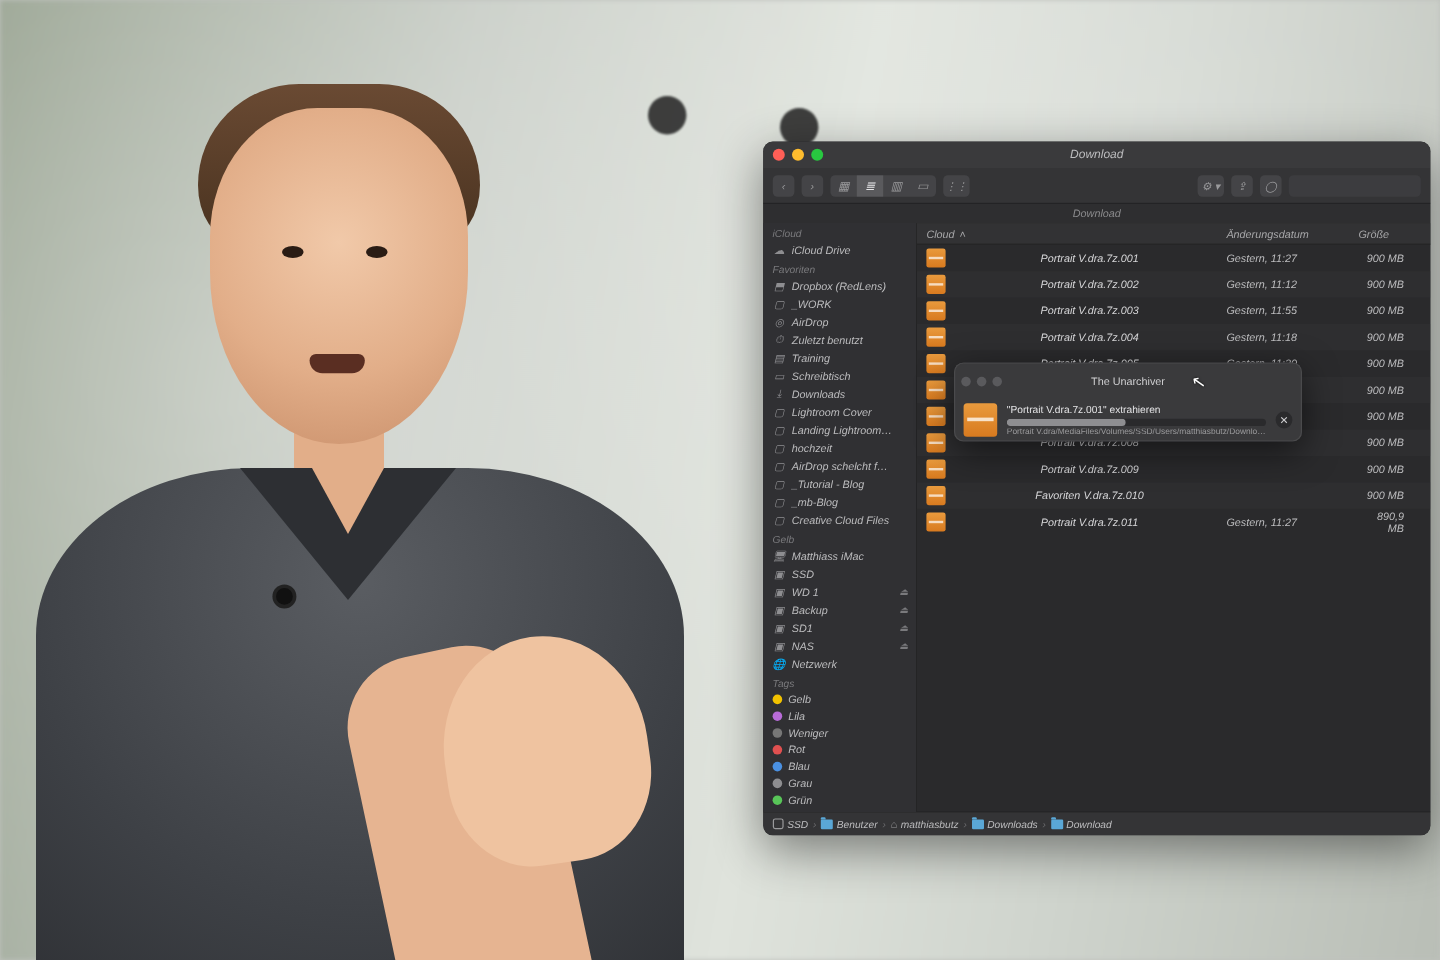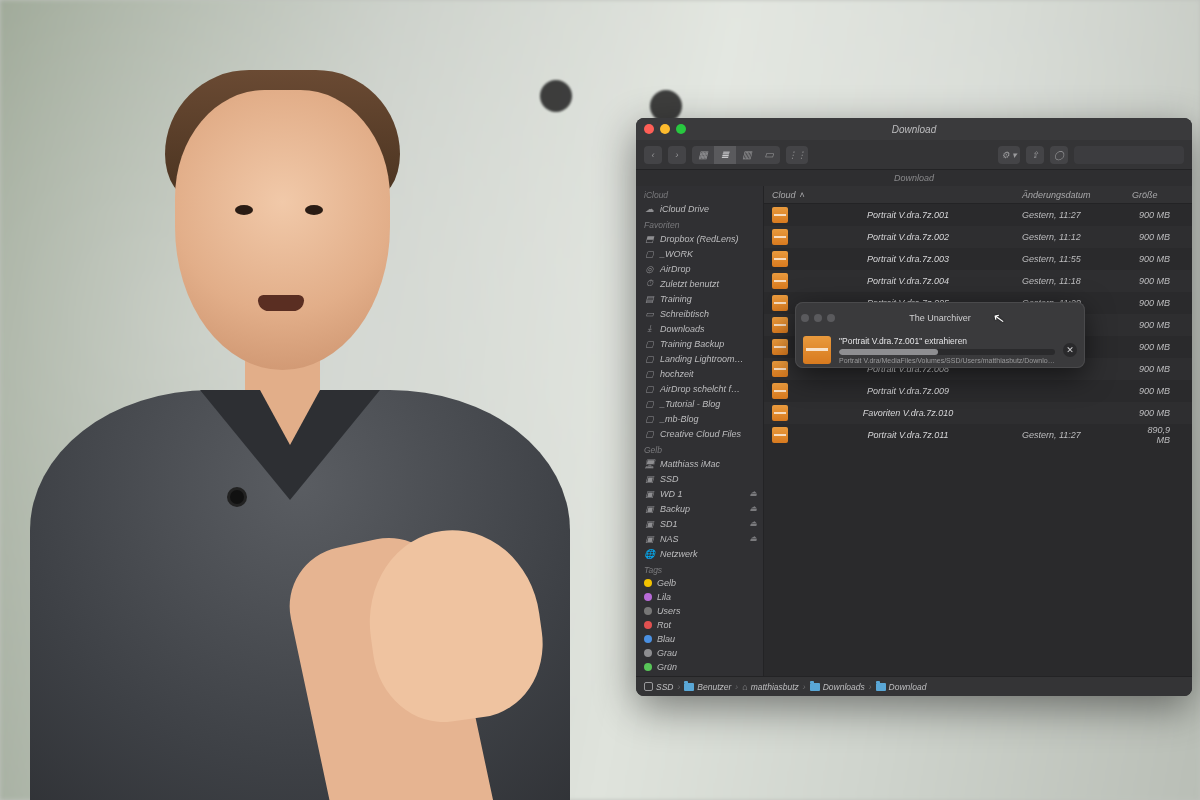--- a/index.html
+++ b/index.html
@@ -209,21 +209,21 @@
         <div class="sb-item">
           <span class="sb-icon">▭</span>
           <span>Schreibtisch</span>
         </div>
         <div class="sb-item">
           <span class="sb-icon">⤓</span>
           <span>Downloads</span>
         </div>
         <div class="sb-item">
           <span class="sb-icon">▢</span>
-          <span>Training Backup</span>
+          <span>Lightroom Cover</span>
         </div>
         <div class="sb-item">
           <span class="sb-icon">▢</span>
           <span>Landing Lightroom…</span>
         </div>
         <div class="sb-item">
           <span class="sb-icon">▢</span>
           <span>hochzeit</span>
         </div>
         <div class="sb-item">
@@ -279,21 +279,21 @@
         <div class="sb-item">
           <span class="tagdot" style="background: rgb(242, 194, 0);"></span>
           <span>Gelb</span>
         </div>
         <div class="sb-item">
           <span class="tagdot" style="background: rgb(184, 107, 216);"></span>
           <span>Lila</span>
         </div>
         <div class="sb-item">
           <span class="tagdot" style="background: rgb(119, 119, 119);"></span>
-          <span>Users</span>
+          <span>Weniger</span>
         </div>
         <div class="sb-item">
           <span class="tagdot" style="background: rgb(224, 80, 80);"></span>
           <span>Rot</span>
         </div>
         <div class="sb-item">
           <span class="tagdot" style="background: rgb(74, 144, 226);"></span>
           <span>Blau</span>
         </div>
         <div class="sb-item">

